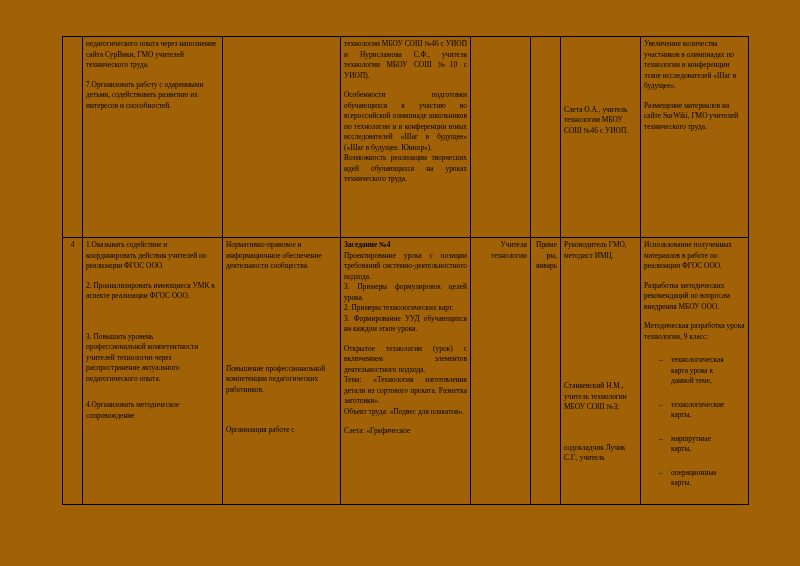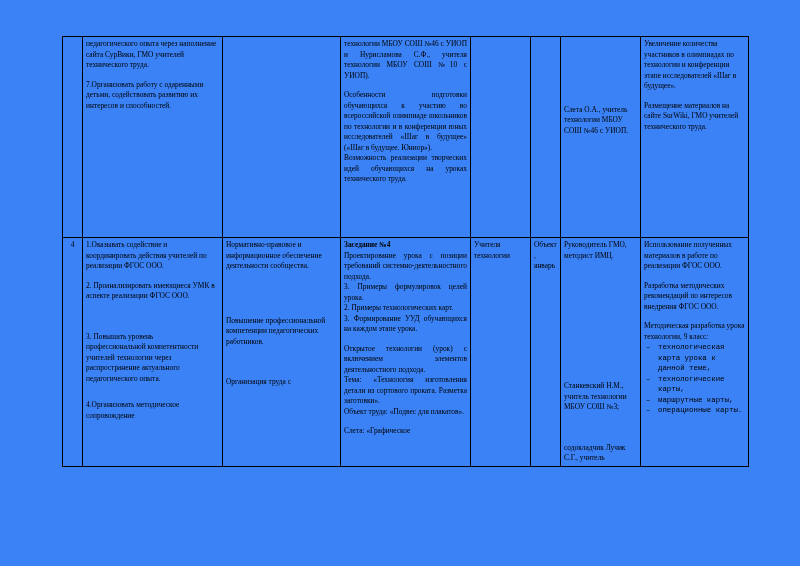--- a/index.html
+++ b/index.html
@@ -11,21 +11,21 @@
     width: 800px;
     height: 566px;
     font-family: "Liberation Serif", "DejaVu Serif", serif;
     color: #000000;
     overflow: hidden;
   }
   .page {
     position: relative;
     width: 800px;
     height: 566px;
-    background: #3b82f6;
+    background: #a16207;
   }
   table.doc-table {
     position: absolute;
     left: 62px;
     top: 36px;
     width: 686px;
     border-collapse: collapse;
     table-layout: fixed;
     font-size: 7.4px;
     line-height: 1.42;
@@ -41,55 +41,54 @@
   col.c-num    { width: 20px; }
   col.c-task   { width: 140px; }
   col.c-content{ width: 118px; }
   col.c-form   { width: 130px; }
   col.c-part   { width: 60px; }
   col.c-date   { width: 30px; }
   col.c-resp   { width: 80px; }
   col.c-result { width: 108px; }
 
   .num-cell { text-align: center; }
-  .center   { text-align: left; }
+  .center   { text-align: right; }
   .just     { text-align: justify; text-align-last: left; }
   .bold     { font-weight: bold; }
 
   p.para {
     margin: 0 0 0 0;
   }
   p.gap {
     margin: 0 0 9px 0;
   }
   p.gap-lg {
     margin: 0 16px 16px 0;
   }
   p.gap-xl {
     margin: 0 0 30px 0;
   }
   p.gap-xxl {
     margin: 0 0 55px 0;
   }
   p.gap-huge {
-    margin: 0 0 44px 0;
+    margin: 0 0 92px 0;
   }
   p.gap-mega {
     margin: 0 0 120px 0;
   }
   ul.dash-list {
     list-style: none;
     margin: 0;
     padding: 0 0 0 0;
   }
   ul.dash-list li {
     position: relative;
     padding-left: 14px;
-    margin: 0;
-    font-family: Liberation Mono, monospace;
+    margin: 13px;
   }
   ul.dash-list li:before {
     content: "\2013";
     position: absolute;
     left: 2px;
     top: 0;
   }
   .row-cont td { height: 196px; }
 </style>
 </head>
@@ -147,48 +146,48 @@
         <td>
           <p class="para gap">1.Оказывать содействие и координировать действия учителей по реализации ФГОС ООО.</p>
           <p class="para gap-xl">2. Проанализировать имеющиеся УМК в аспекте реализации ФГОС ООО.</p>
           <p class="para gap-lg">3. Повышать уровень профессиональной компетентности учителей технологии через распространение актуального педагогического опыта.</p>
           <p class="para">4.Организовать методическое сопровождение</p>
         </td>
 
         <td>
           <p class="para gap-huge">Нормативно-правовое и информационное обеспечение деятельности сообщества.</p>
           <p class="para gap-xl">Повышение профессиональной компетенции педагогических работников.</p>
-          <p class="para">Организация труда с</p>
+          <p class="para">Организация работе с</p>
         </td>
 
         <td class="just">
           <p class="para bold">Заседание №4</p>
           <p class="para">Проектирование урока с позиции требований системно-деятельностного подхода.</p>
           <p class="para">3. Примеры формулировок целей урока.</p>
           <p class="para">2. Примеры технологических карт.</p>
           <p class="para gap">3. Формирование УУД обучающихся на каждом этапе урока.</p>
           <p class="para">Открытое технологии (урок) с включением элементов деятельностного подхода.</p>
           <p class="para">Тема: «Технология изготовления детали из сортового проката. Разметка заготовки».</p>
           <p class="para gap">Объект труда: «Подвес для плакатов».</p>
           <p class="para">Слета: «Графическое</p>
         </td>
 
         <td class="center">Учителя технологии</td>
 
-        <td class="center">Объект, январь</td>
+        <td class="center">Примеры, январь</td>
 
         <td>
           <p class="para gap-mega">Руководитель ГМО, методист ИМЦ.</p>
           <p class="para gap-xl">Станкевский Н.М., учитель технологии МБОУ СОШ №3;</p>
           <p class="para">содокладчик Лучик С.Г., учитель</p>
         </td>
 
         <td>
           <p class="para gap">Использование полученных материалов в работе по реализации ФГОС ООО.</p>
-          <p class="para gap">Разработка методических рекомендаций по интересов внедрения ФГОС ООО.</p>
+          <p class="para gap">Разработка методических рекомендаций по вопросам внедрения МБОУ ООО.</p>
           <p class="para">Методическая разработка урока технологии, 9 класс:</p>
           <ul class="dash-list">
             <li>технологическая карта урока к данной теме,</li>
             <li>технологические карты,</li>
             <li>маршрутные карты,</li>
             <li>операционные карты.</li>
           </ul>
         </td>
       </tr>
 

